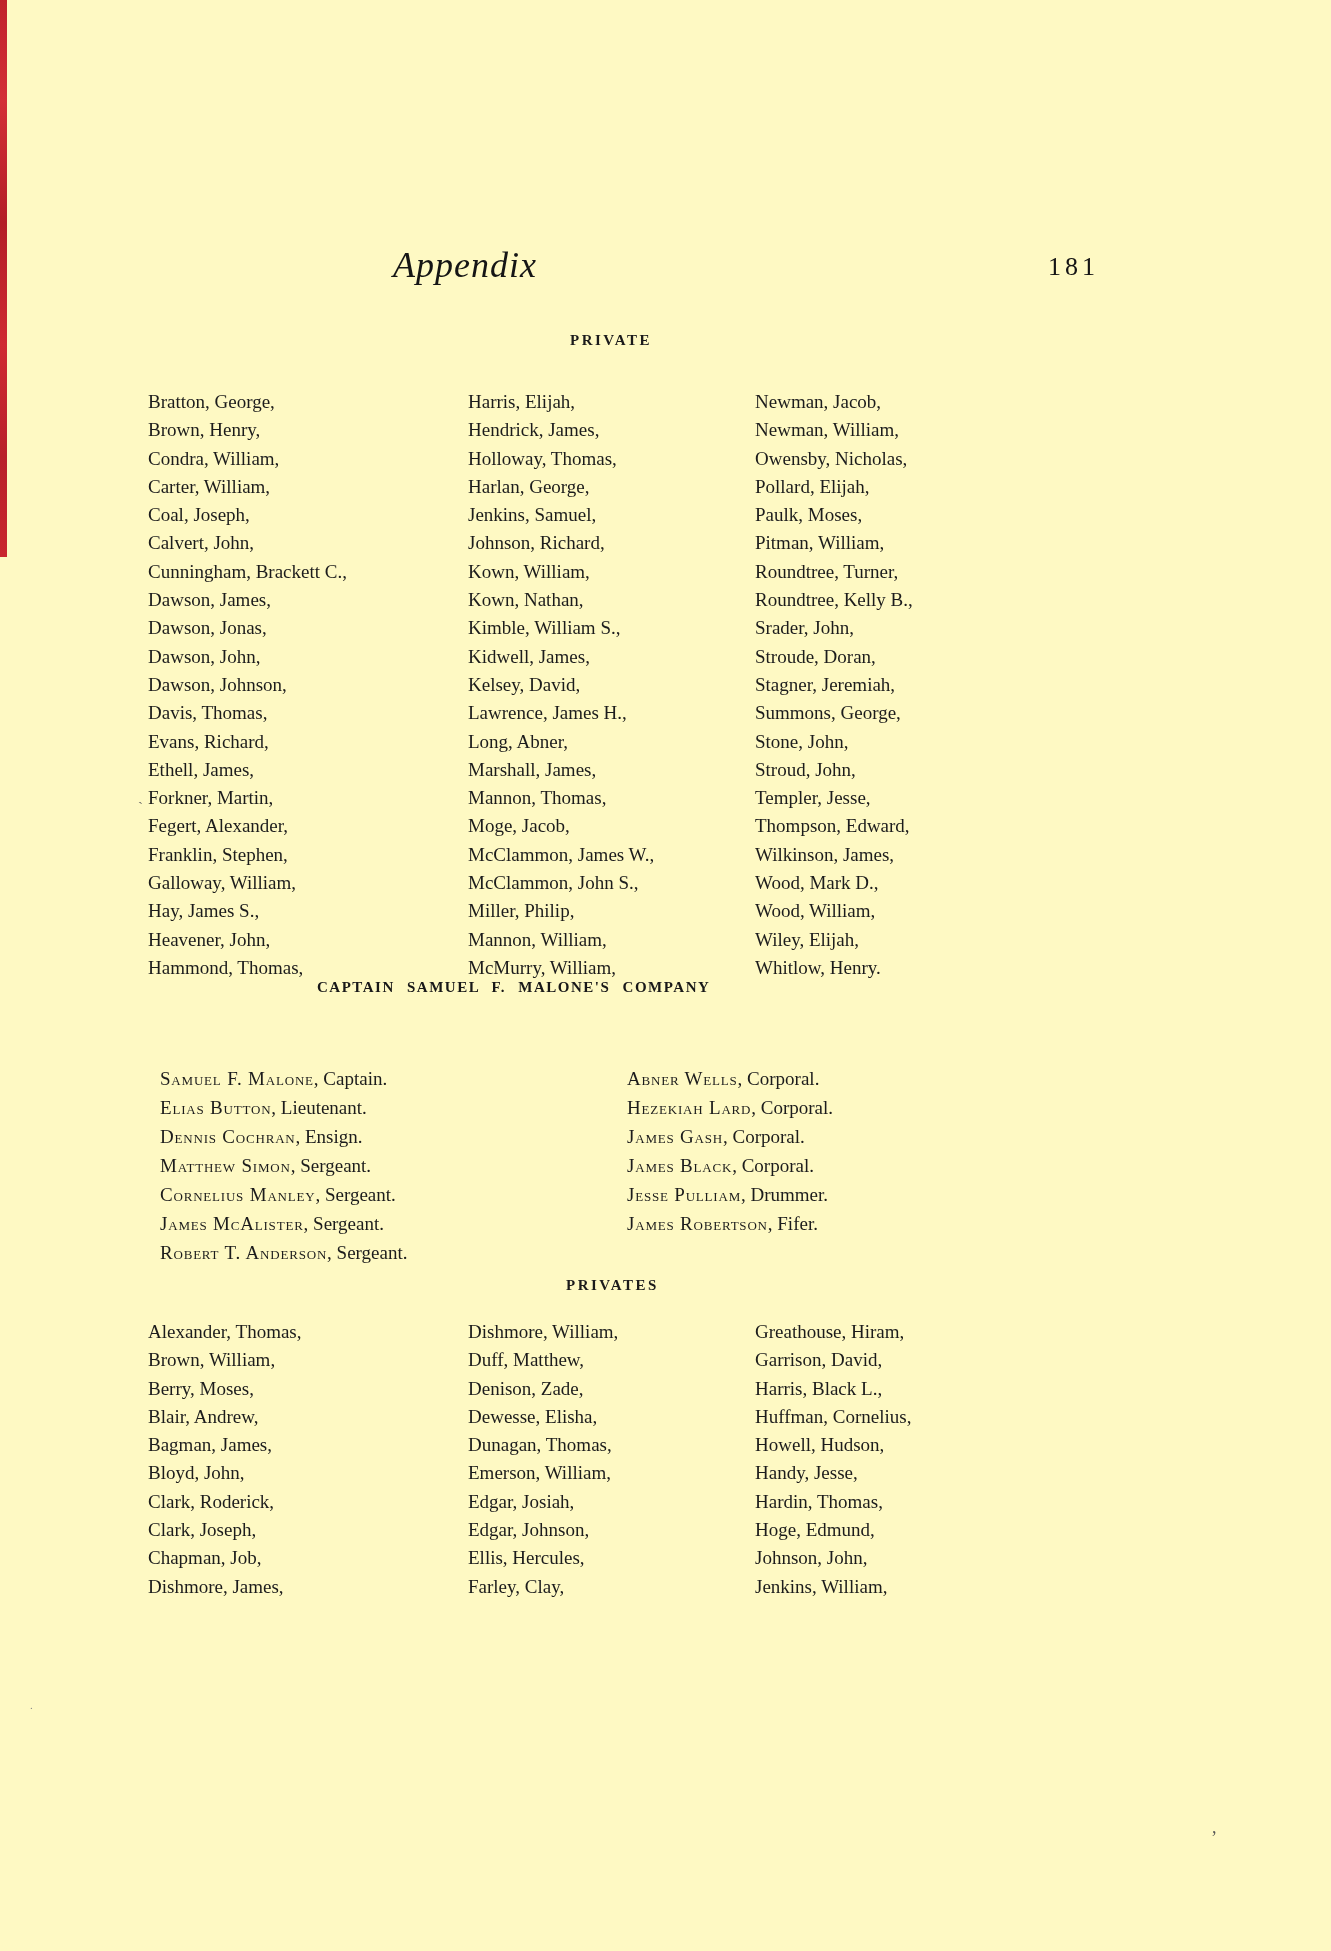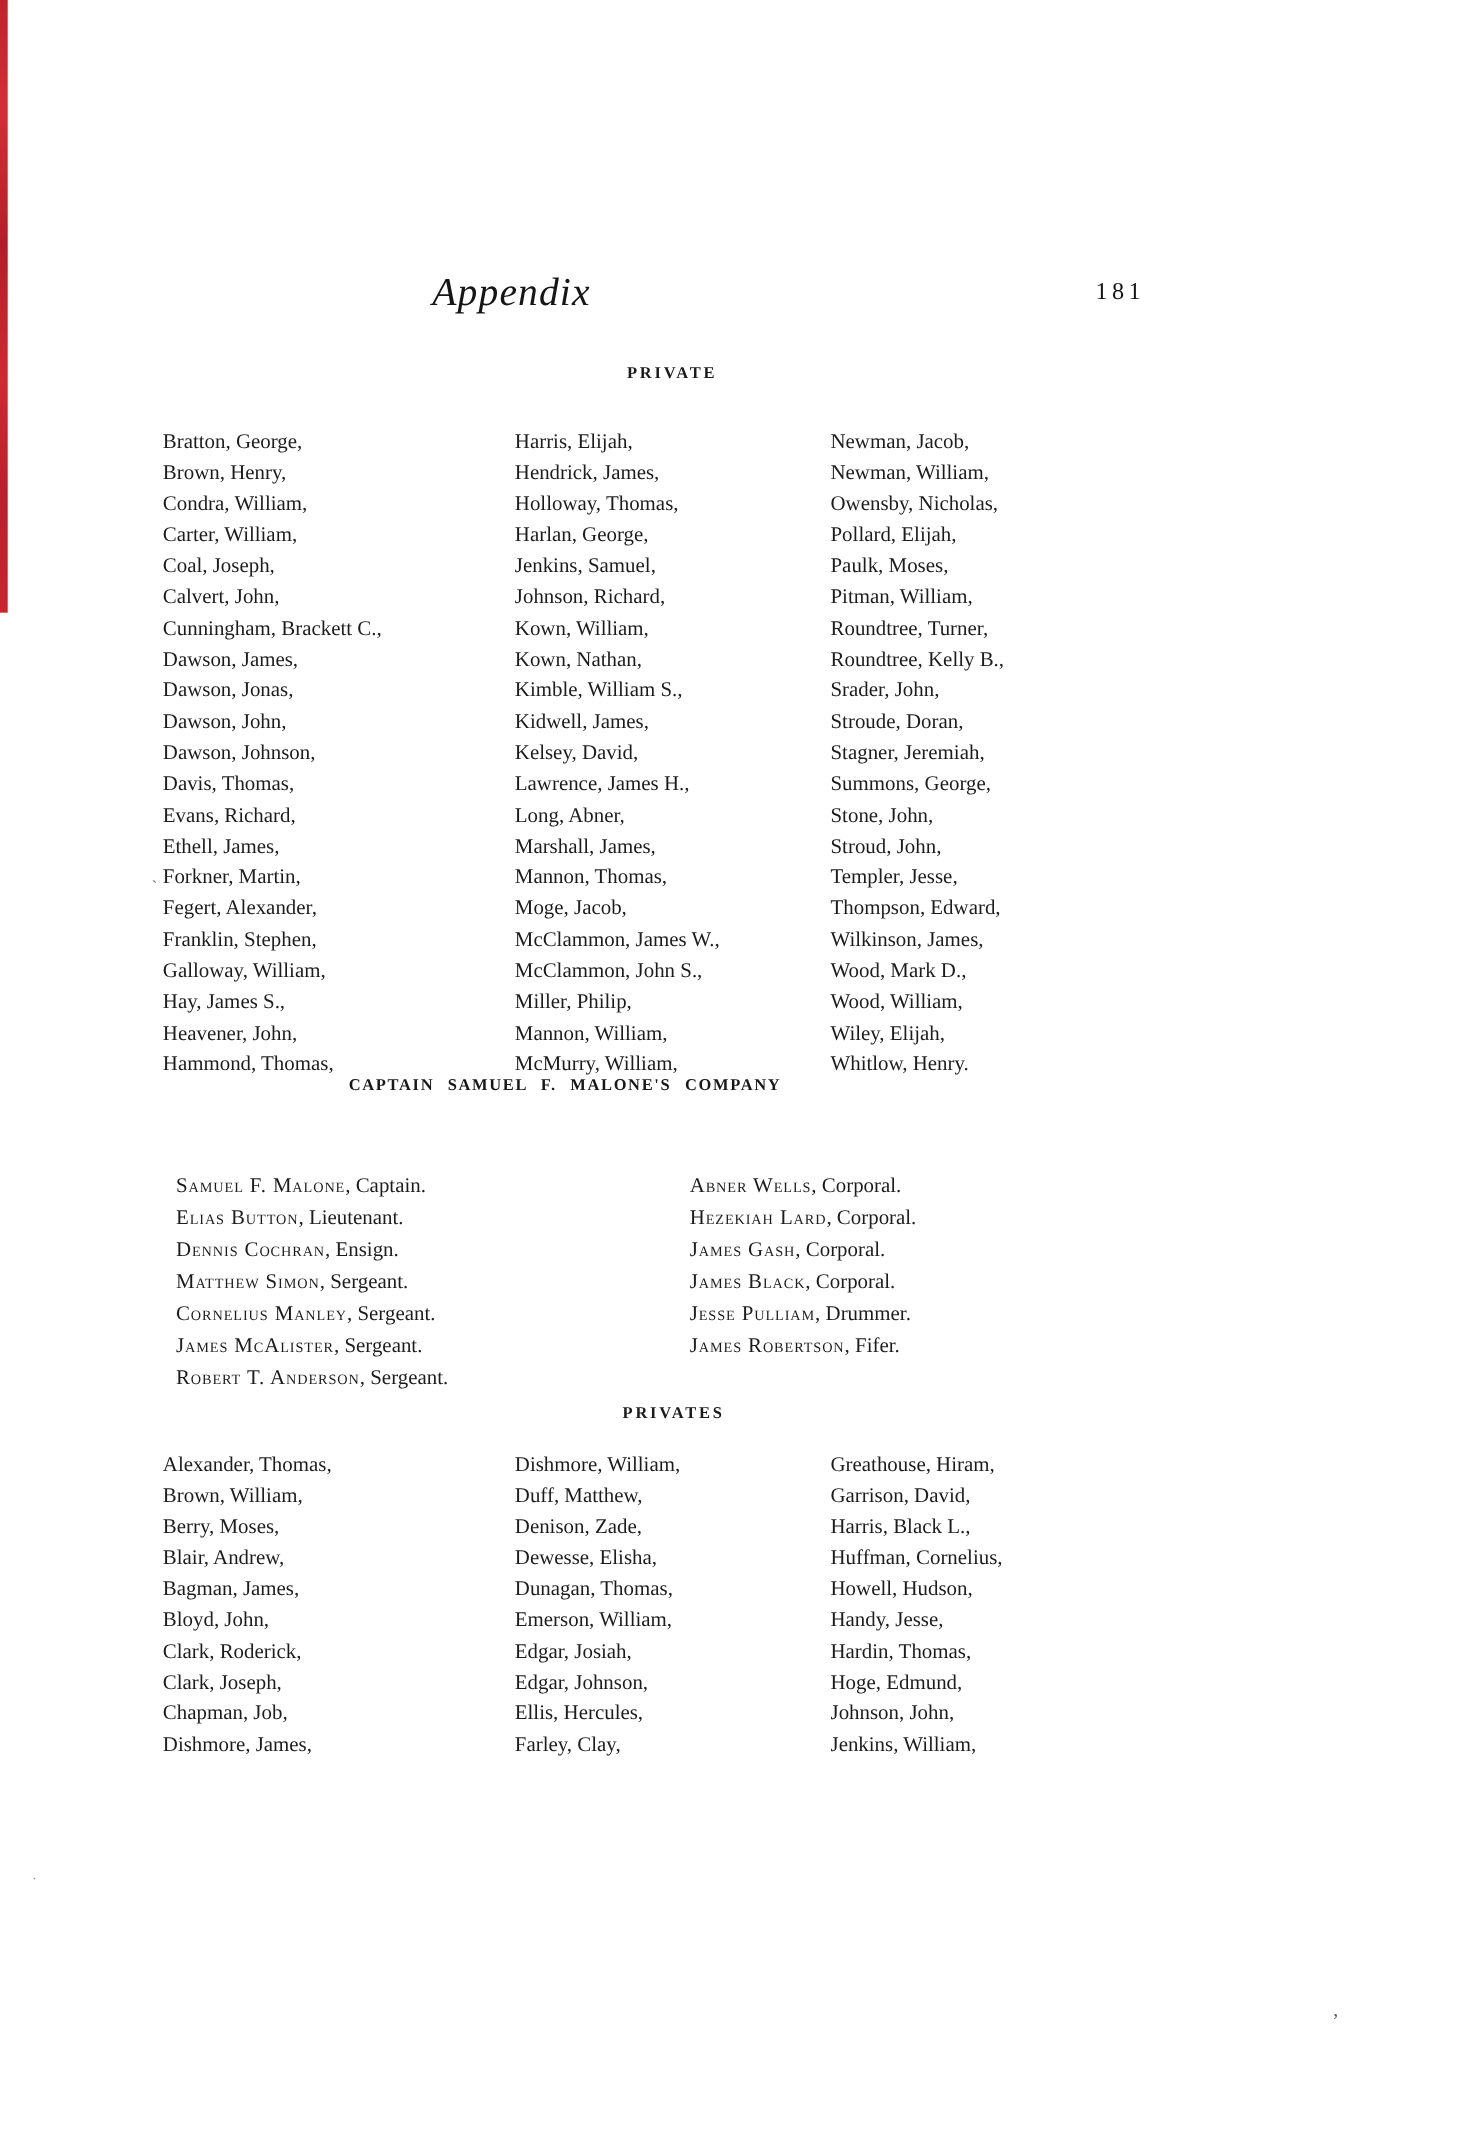--- a/index.html
+++ b/index.html
@@ -1,35 +1,35 @@
 <!DOCTYPE html>
 <html><head>
 <meta charset="utf-8">
 <style>
   html,body{margin:0;padding:0;background:#e9e7e2;}
   .page{
     position:relative;
     width:1331px;height:1951px;
     margin:0 auto;
-    background:#ffffff;
+    background:#fef9c3;
     font-family:"Liberation Serif","DejaVu Serif",serif;
     color:#1c1c1c;
     overflow:hidden;
   }
   .red-strip{
     position:absolute;left:0;top:0;width:7px;height:557px;
     background:linear-gradient(180deg,#c0222b 0%,#d32f36 18%,#b31e26 40%,#cf2a31 62%,#b8202a 82%,#c9262e 100%);
   }
   .running-title{
     position:absolute;left:393px;top:244px;
     font-style:italic;font-size:36px;letter-spacing:1px;color:#151515;
   }
   .page-number{
-    position:absolute;left:996px;top:252px;
-    font-size:22px;letter-spacing:4px;font-variant:small-caps;color:#151515;
+    position:absolute;left:1048px;top:252px;
+    font-size:26px;letter-spacing:4px;font-variant:small-caps;color:#151515;
   }
   .h-small{
     position:absolute;
     font-size:15px;font-weight:600;letter-spacing:2.5px;color:#1b1b1b;
   }
   .h-private{left:570px;top:332px;}
   .h-privates{left:566px;top:1277px;}
   .h-company{
     position:absolute;left:317px;top:979px;
     font-size:15px;letter-spacing:1.5px;word-spacing:7px;color:#181818;font-weight:bold;

